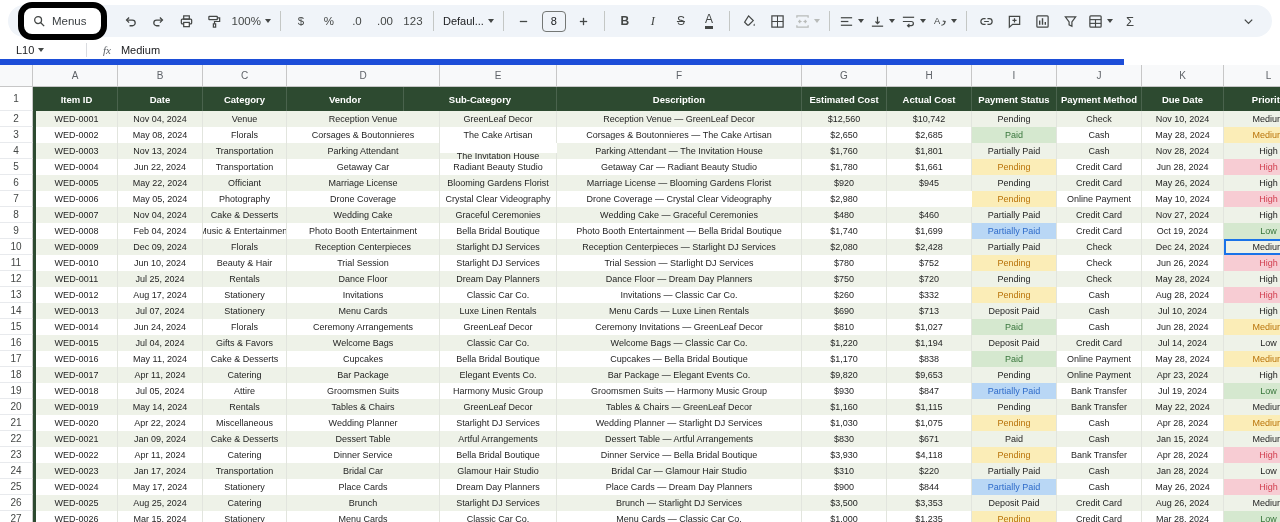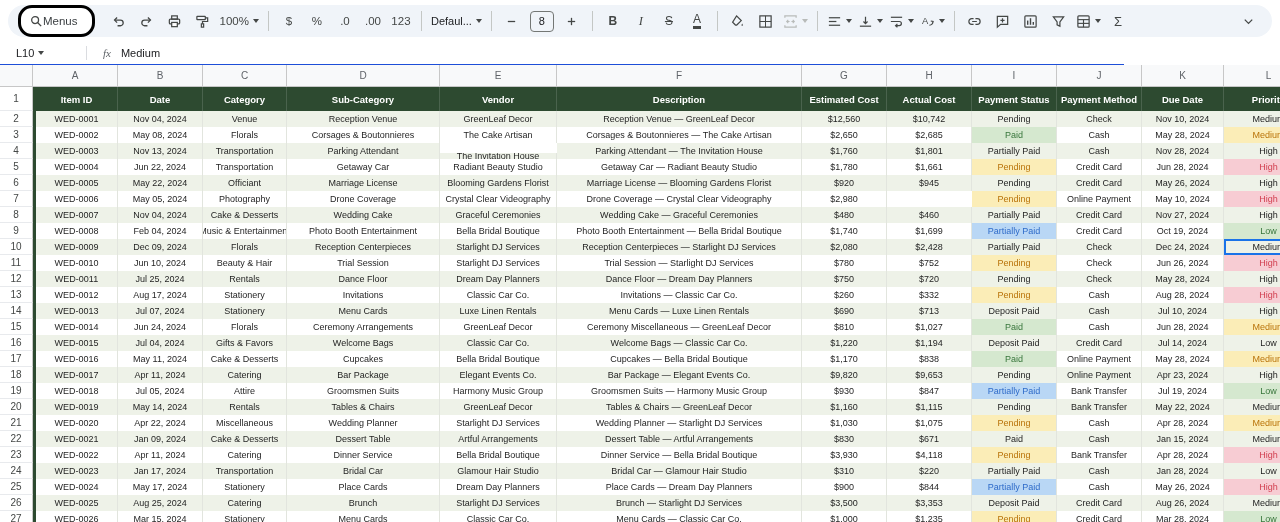--- a/index.html
+++ b/index.html
@@ -1,38 +1,38 @@
 <!DOCTYPE html>
 <html><head>
 <meta charset="utf-8">
 <style>
   html,body{margin:0;padding:0;}
   body{width:1280px;height:522px;overflow:hidden;background:#fff;font-family:"Liberation Sans",sans-serif;position:relative;}
   
   .topbar{position:absolute;top:0;left:0;width:1280px;height:41px;background:#fff;}
   .tb-pill{position:absolute;left:8px;right:8px;top:5px;height:32px;background:#f0f4f9;border-radius:16px;display:flex;align-items:center;padding:0 10px;box-sizing:border-box;}
-  .search-pill{display:flex;align-items:center;gap:0;background:#fff;border:3px solid #000000;border-radius:14px;height:26px;padding:0 14px 0 9px;margin-right:10px;cursor:pointer;}
+  .search-pill{display:flex;align-items:center;gap:6px;background:#fff;border:6px solid #000000;border-radius:14px;height:26px;padding:0 14px 0 9px;margin-right:10px;cursor:pointer;}
   .search-pill span{font-size:11.5px;color:#3c4043;}
   .tbtn{display:flex;align-items:center;justify-content:center;height:24px;min-width:22px;padding:0 3px;border-radius:4px;color:#444746;font-size:11.5px;cursor:pointer;user-select:none;}
   .tbtn svg{display:block;}
   .tbtn.disabled{color:#b8bbb9;}
   .tbtn.disabled svg *{stroke:#b8bbb9;}
   .caret{width:0;height:0;border-left:3.5px solid transparent;border-right:3.5px solid transparent;border-top:4px solid #444746;margin-left:4px;}
   .caret.dis{border-top-color:#b8bbb9;}
   .tb-divider{width:1px;height:20px;background:#c4c7c5;margin:0 6px;flex:none;}
   .fontname{font-size:11px;color:#202124;}
   .fontsize-box{border:1px solid #747775;border-radius:4px;width:22px;height:19px;display:flex;align-items:center;justify-content:center;font-size:11px;color:#202124;margin:0 4px;cursor:pointer;}
   .bold-b{font-weight:bold;font-size:12px;}
   .ital-i{font-style:italic;font-family:"Liberation Serif",serif;font-size:12.5px;}
   .strike-s{text-decoration:line-through;font-size:12px;}
   .acolor{font-size:12px;border-bottom:3px solid #444746;line-height:12px;padding-bottom:1px;}
   .sigma{font-size:13px;}
   .collapse-btn{margin-left:auto;}
   
-  .formula-bar{position:absolute;top:41px;left:0;width:1124px;height:24px;background:#fff;border-bottom:1px solid #1d4ed8;display:flex;align-items:center;box-sizing:border-box;}
+  .formula-bar{position:absolute;top:41px;left:0;width:1124px;height:24px;background:#fff;border-bottom:6px solid #1d4ed8;display:flex;align-items:center;box-sizing:border-box;}
   .name-box{width:62px;padding-left:16px;font-size:11px;color:#202124;display:flex;align-items:center;cursor:pointer;}
   .fb-divider{width:1px;height:14px;background:#dadce0;margin-left:8px;}
   .fx{font-style:italic;font-family:"Liberation Serif",serif;color:#5f6368;font-size:11px;margin:0 10px 0 16px;}
   .fb-content{font-size:11px;color:#202124;}
   
   .sheet{position:absolute;top:65px;left:0;width:1280px;height:457px;overflow:hidden;background:#fff;}
   .col-letters{display:flex;height:22px;}
   .corner-cell{width:33px;flex:none;background:#f8f9fa;border-right:1px solid #c7c7c7;border-bottom:1px solid #c7c7c7;box-sizing:border-box;}
   .letter-cell{flex:none;display:flex;align-items:center;justify-content:center;font-size:10px;color:#5f6368;background:#f8f9fa;border-right:1px solid #c7c7c7;border-bottom:1px solid #c7c7c7;box-sizing:border-box;cursor:pointer;}
   .grid-rows{position:relative;}
@@ -262,22 +262,22 @@
       <div class="letter-cell" style="width: 82px;">K</div>
       <div class="letter-cell" style="width: 90px;">L</div>
     </div>
   <div class="grid-rows">
       <div class="row header-row">
         <div class="rownum">1</div>
         <div class="accent"></div>
         <div class="cell" style="width: 82px;">Item ID</div>
         <div class="cell" style="width: 85px;">Date</div>
         <div class="cell" style="width: 84px;">Category</div>
+        <div class="cell" style="width: 117px;">Vendor</div>
         <div class="cell" style="width: 153px;">Sub-Category</div>
-        <div class="cell" style="width: 117px;">Vendor</div>
         <div class="cell" style="width: 245px;">Description</div>
         <div class="cell" style="width: 85px;">Estimated Cost</div>
         <div class="cell" style="width: 85px;">Actual Cost</div>
         <div class="cell" style="width: 85px;">Payment Status</div>
         <div class="cell" style="width: 85px;">Payment Method</div>
         <div class="cell" style="width: 82px;">Due Date</div>
         <div class="cell" style="width: 90px;">Priority</div>
       </div>
       <div class="row band">
         <div class="rownum">2</div>
@@ -488,21 +488,21 @@
         <div class="cell" style="width: 90px;">High</div>
       </div>
       <div class="row plain">
         <div class="rownum">15</div>
         <div class="accent"></div>
         <div class="cell" style="width: 82px;">WED-0014</div>
         <div class="cell" style="width: 85px;">Jun 24, 2024</div>
         <div class="cell" style="width: 84px;">Florals</div>
         <div class="cell" style="width: 153px;">Ceremony Arrangements</div>
         <div class="cell" style="width: 117px;">GreenLeaf Decor</div>
-        <div class="cell" style="width: 245px;">Ceremony Miscellaneous — GreenLeaf Decor</div>
+        <div class="cell" style="width: 245px;">Ceremony Invitations — GreenLeaf Decor</div>
         <div class="cell" style="width: 85px;">$810</div>
         <div class="cell" style="width: 85px;">$1,027</div>
         <div class="cell chip-green" style="width: 85px;">Paid</div>
         <div class="cell" style="width: 85px;">Cash</div>
         <div class="cell" style="width: 82px;">Jun 28, 2024</div>
         <div class="cell chip-yellow" style="width: 90px;">Medium</div>
       </div>
       <div class="row band">
         <div class="rownum">16</div>
         <div class="accent"></div>

